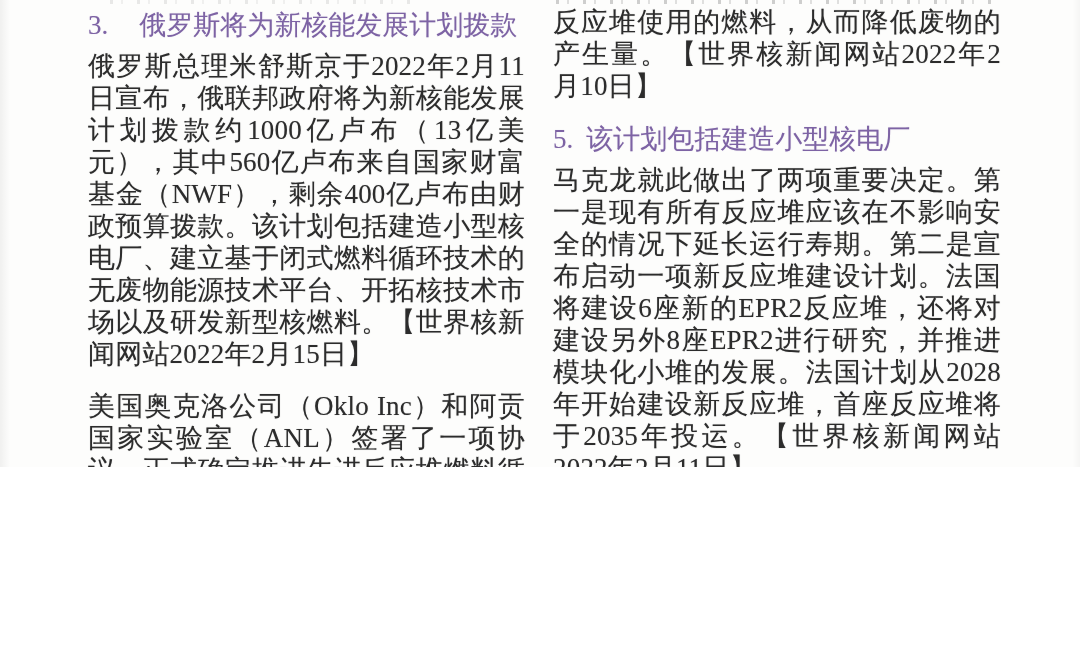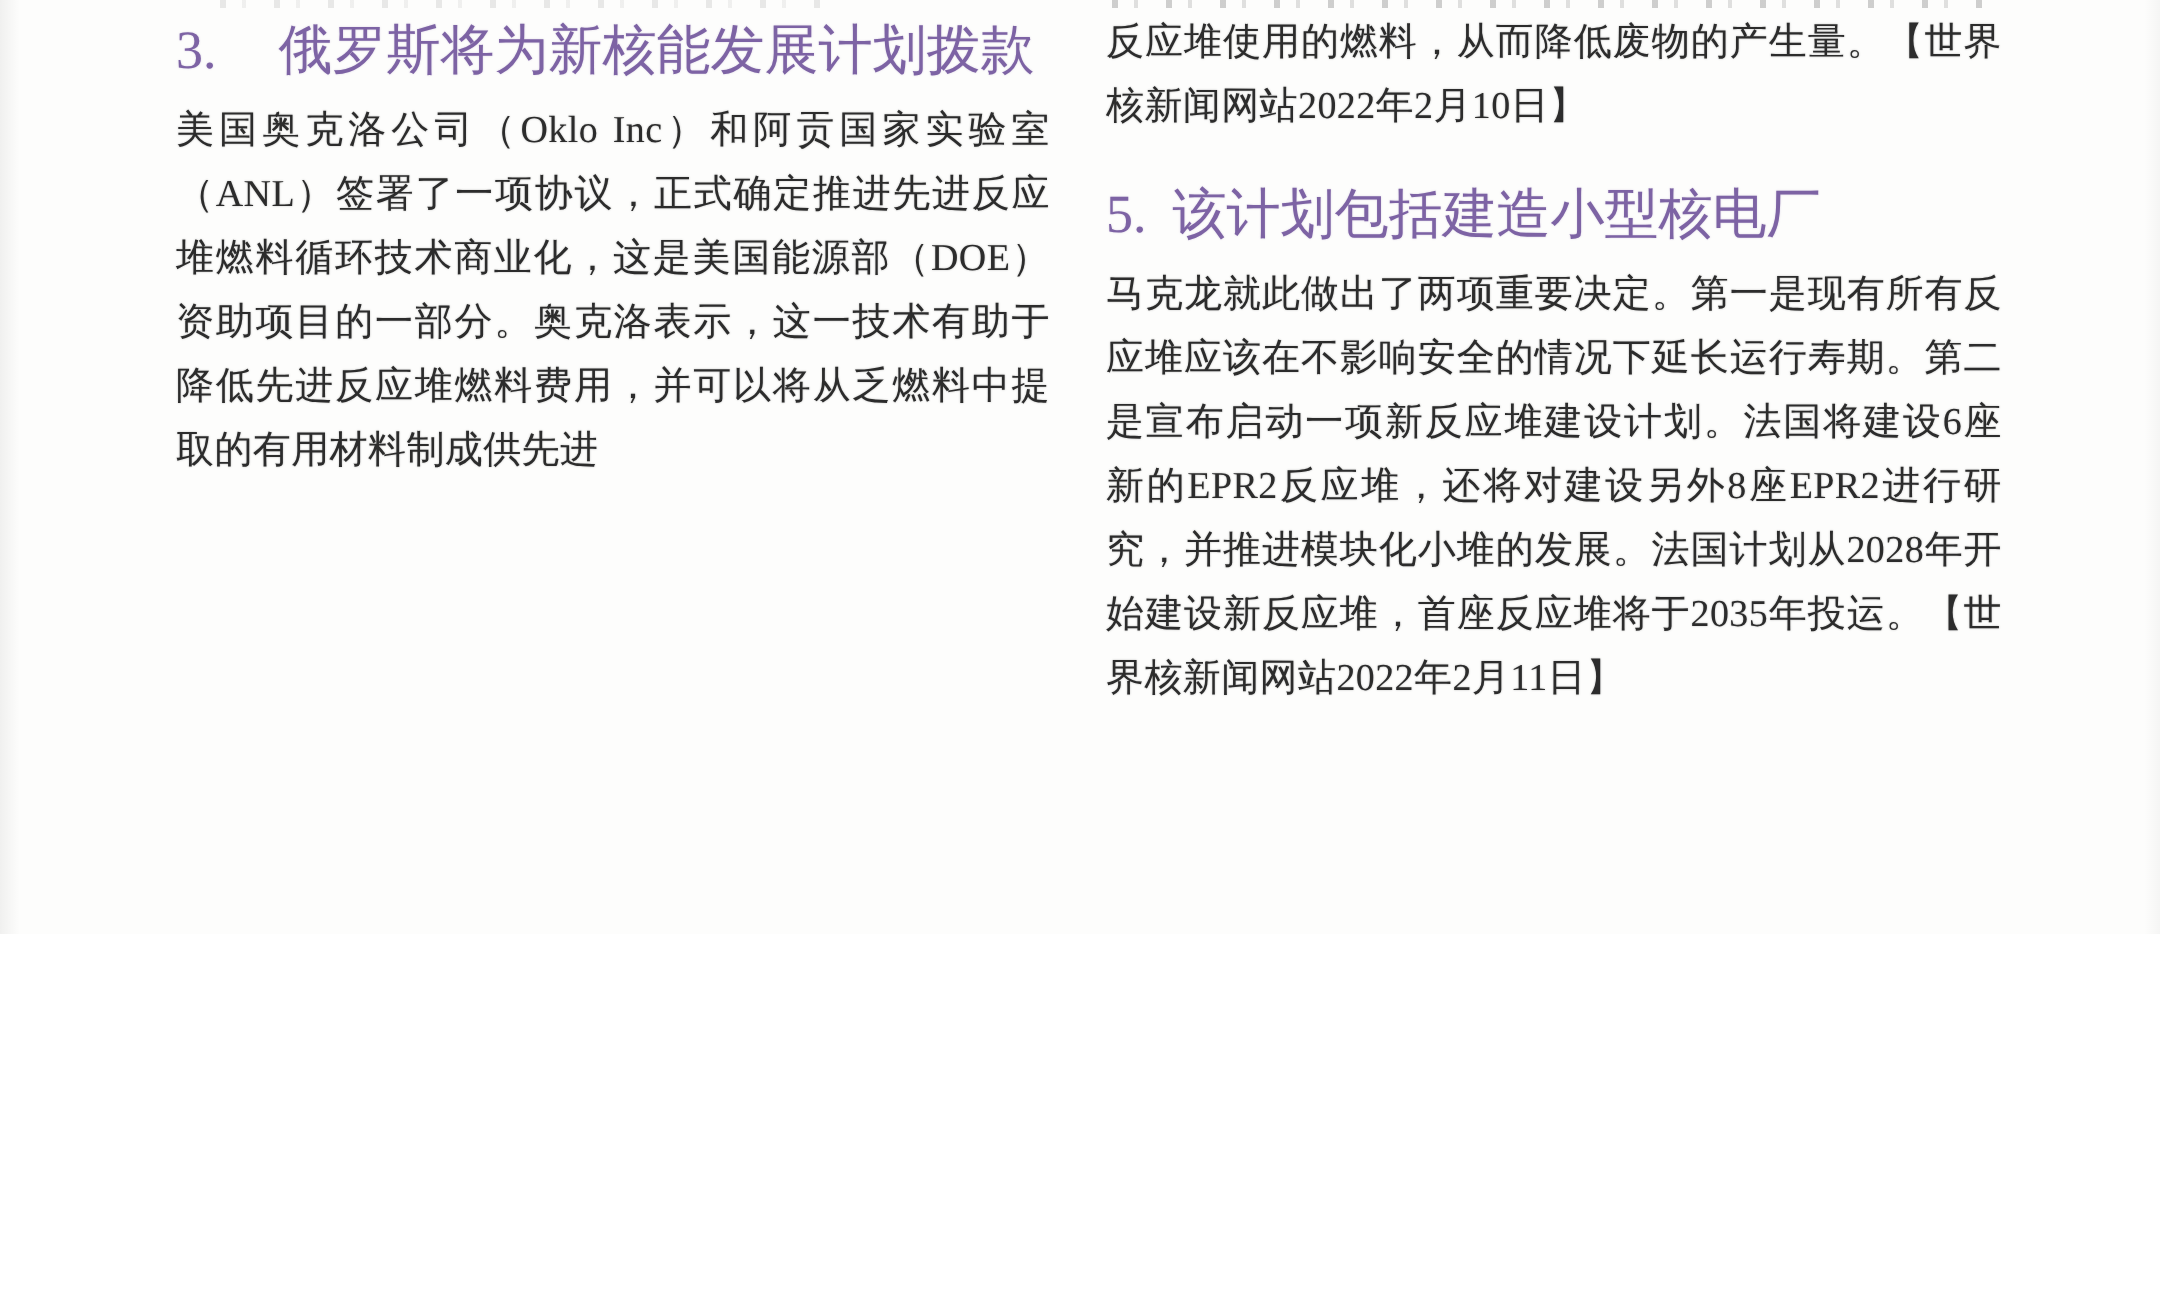--- a/index.html
+++ b/index.html
@@ -35,21 +35,21 @@
   }
   .col {
     position: absolute;
     top: 8px;
   }
   .col-left  { left: 88px;  width: 437px; }
   .col-right { left: 553px; width: 448px; top: 6px; }
 
   .para {
     margin: 0 0 20px 0;
-    font-size: 19px;
+    font-size: 27px;
     line-height: 32px;
     color: var(--text-color, #2c2c2c);
     text-align: justify;
     text-shadow: 0 0 1px rgba(45,45,45,0.35);
     letter-spacing: 0.2px;
   }
   .heading {
     margin: 16px 0 8px 0;
     font-size: 27px;
     line-height: 34px;
@@ -80,20 +80,21 @@
   .artifact-right { left: 556px; width: 440px; opacity: 0.4; }
 </style>
 </head>
 <body>
 
 <div class="page" style="background: rgb(253, 253, 252);">
   <div class="artifact-strip artifact-left"></div>
   <div class="artifact-strip artifact-right"></div>
   <div class="col col-left" id="col-left">
       <div class="heading wide-gap"><span class="h-num">3.</span><span class="h-text">俄罗斯将为新核能发展计划拨款</span></div>
+      <p class="para">俄罗斯总理米舒斯京于2022年2月11日宣布，俄联邦政府将为新核能发展计划拨款约1000亿卢布（13亿美元），其中560亿卢布来自国家财富基金（NWF），剩余400亿卢布由财政预算拨款。该计划包括建造小型核电厂、建立基于闭式燃料循环技术的无废物能源技术平台、开拓核技术市场以及研发新型核燃料。【世界核新闻网站2022年2月15日】</p>
       <p class="para">美国奥克洛公司（Oklo Inc）和阿贡国家实验室（ANL）签署了一项协议，正式确定推进先进反应堆燃料循环技术商业化，这是美国能源部（DOE）资助项目的一部分。奥克洛表示，这一技术有助于降低先进反应堆燃料费用，并可以将从乏燃料中提取的有用材料制成供先进</p>
     </div>
   <div class="col col-right" id="col-right">
       <p class="para">反应堆使用的燃料，从而降低废物的产生量。【世界核新闻网站2022年2月10日】</p>
       <div class="heading"><span class="h-num">5.</span><span class="h-text">该计划包括建造小型核电厂</span></div>
       <p class="para">马克龙就此做出了两项重要决定。第一是现有所有反应堆应该在不影响安全的情况下延长运行寿期。第二是宣布启动一项新反应堆建设计划。法国将建设6座新的EPR2反应堆，还将对建设另外8座EPR2进行研究，并推进模块化小堆的发展。法国计划从2028年开始建设新反应堆，首座反应堆将于2035年投运。【世界核新闻网站2022年2月11日】</p>
     </div>
 </div>
 
 </body></html>

